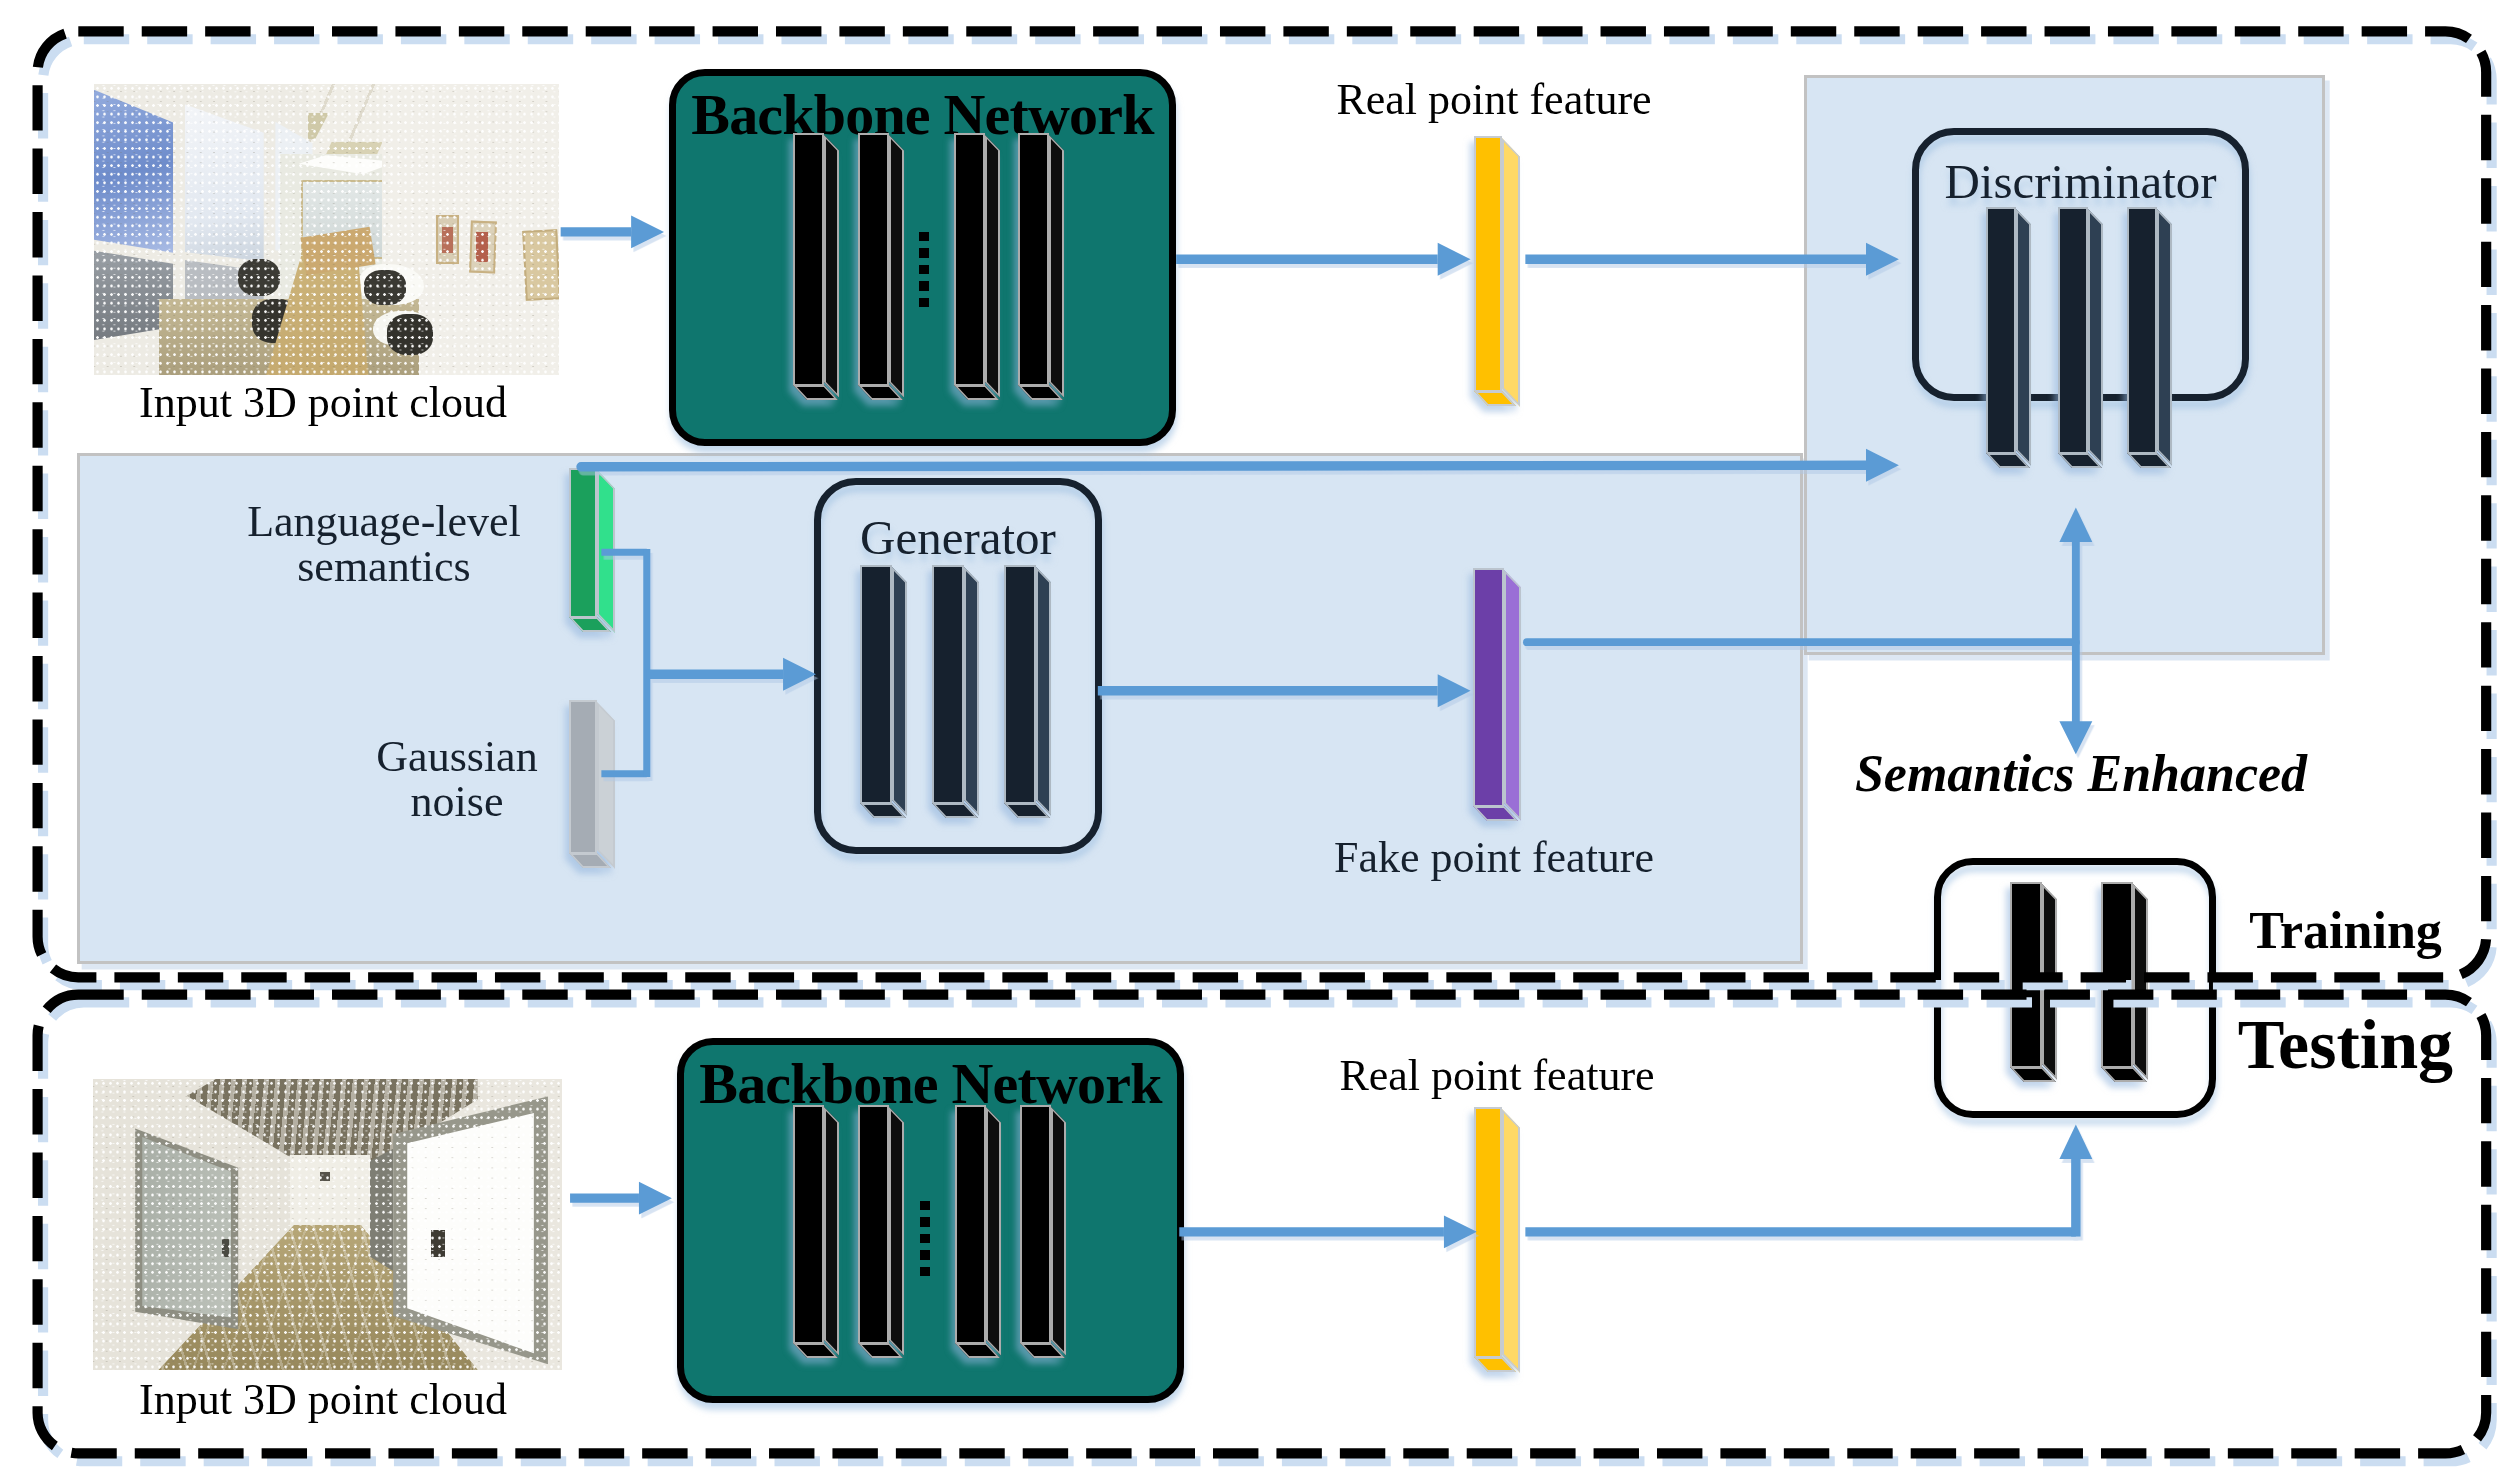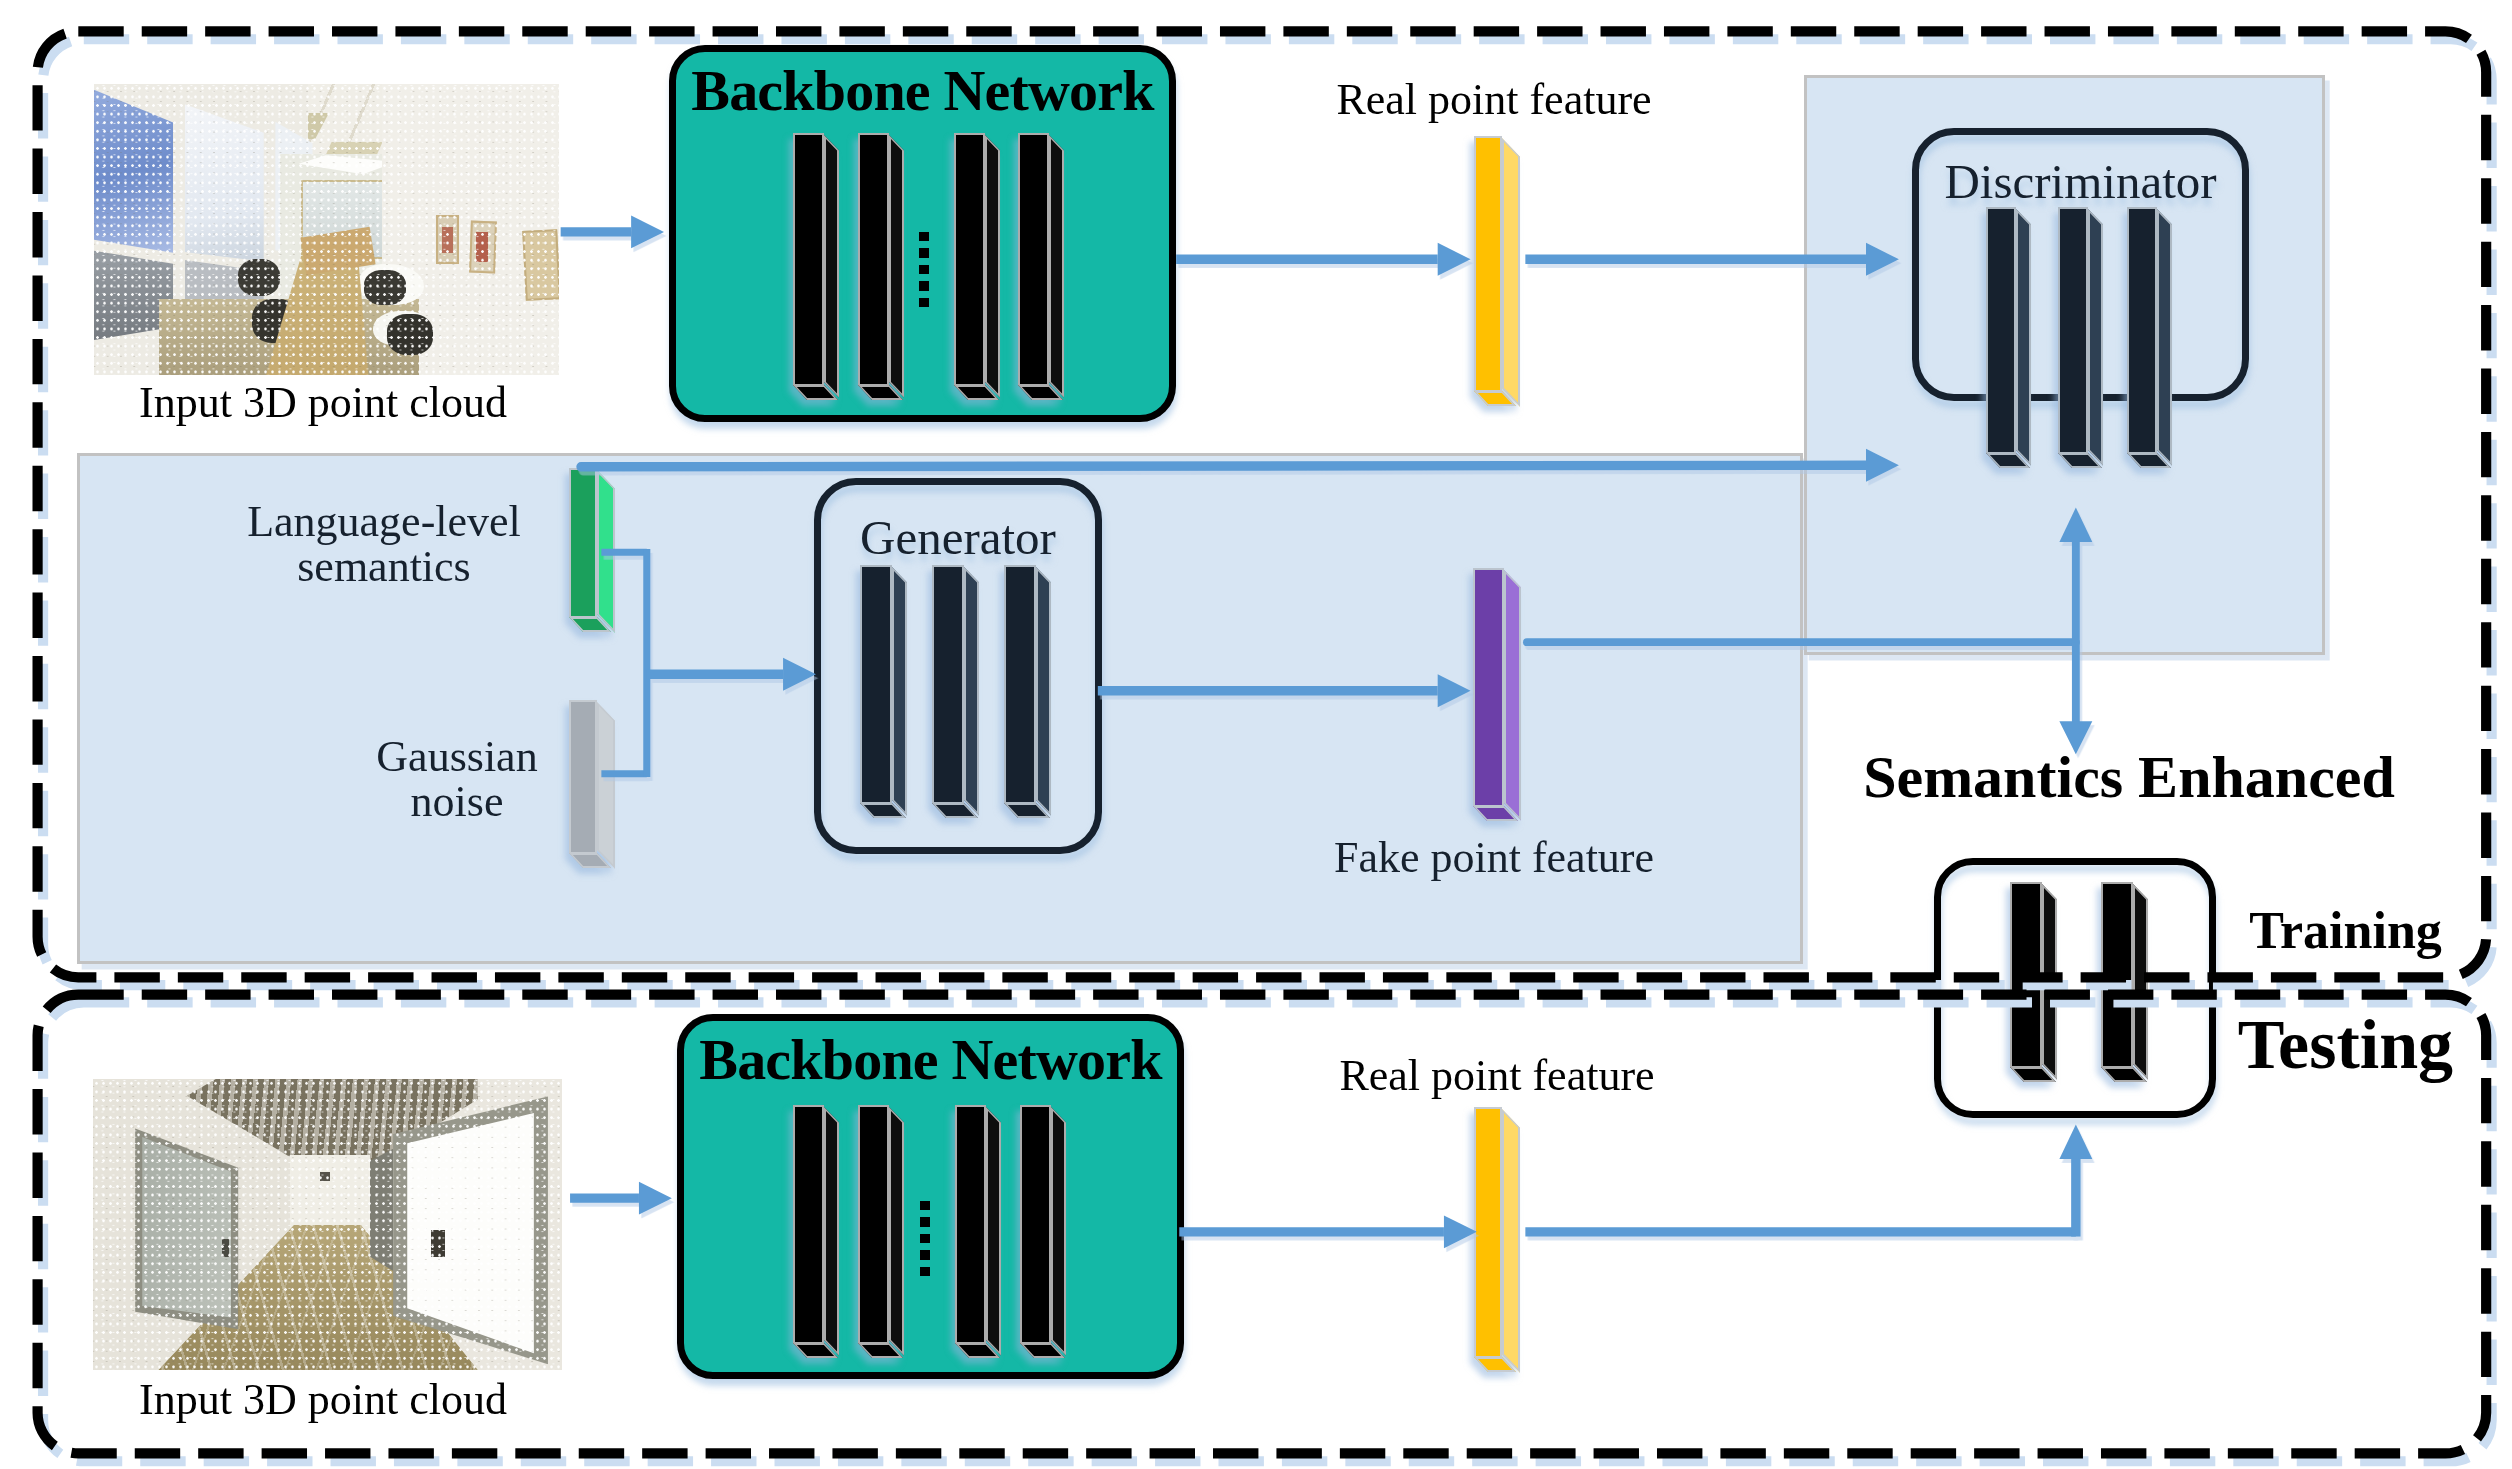--- a/index.html
+++ b/index.html
@@ -17,21 +17,21 @@
   }
   #panelA { left:77px;  top:453px; width:1726px; height:511px; z-index:1; }
   #panelB { left:1804px; top:75px; width:521px;  height:580px; z-index:1; }
 
   
   .netbox {
     position:absolute; box-sizing:border-box; border:7.8px solid #000;
     border-radius:36px; z-index:3;
     filter:drop-shadow(1.6px 7px 3.1px rgba(150,185,222,.55));
   }
-  .netbox.white { background:#14b8a6; }
+  .netbox.white { background:#0f766e;margin-top:24px; }
   .netbox.navy  { border-color:var(--navy,#16212E); border-radius:42px; }
   #backbone1 { left:669px;  top:45px;   width:507px; height:377px; }
   #backbone2 { left:677px;  top:1014px; width:507px; height:365px; }
   #generator { left:814px; top:478px;  width:288px; height:376px; }
   #discriminator { left:1912px; top:128px; width:337px; height:273px; }
   #classifier { left:1934px; top:858px; width:282px; height:260px; border-radius:39px; background:transparent; }
 
   .boxtitle {
     position:absolute; left:0; right:0; text-align:center; white-space:nowrap;
     font-weight:bold; font-size:58px; line-height:1; letter-spacing:-0.8px;
@@ -332,21 +332,21 @@
   </div>
 
   <div class="lbl navyc" style="left:222px;top:735px;width:470px;font-size:44px;">
     <div>Gaussian</div>
     <div>noise</div>
   </div>
 
   <div class="lbl big navyc" style="left:1284px;top:836px;width:420px;">Fake point feature</div>
 
 
-  <div class="lbl bold" style="left:1855px;top:750px;width:548px;font-size:60px;line-height:.92;">
+  <div class="lbl bold" style="left:1807px;top:750px;width:548px;font-size:52px;line-height:.92;font-style:italic;">
     <div>Semantics Enhanced</div>
   </div>
 
   <div class="lbl bold" style="left:2193px;top:904px;width:305px;font-size:52px;">Training</div>
   <div class="lbl bold" style="left:2193px;top:1009px;width:305px;font-size:70px;">Testing</div>
 
   <div class="lbl big" style="left:1287px;top:1054px;width:420px;">Real point feature</div>
 
 </div>
 

